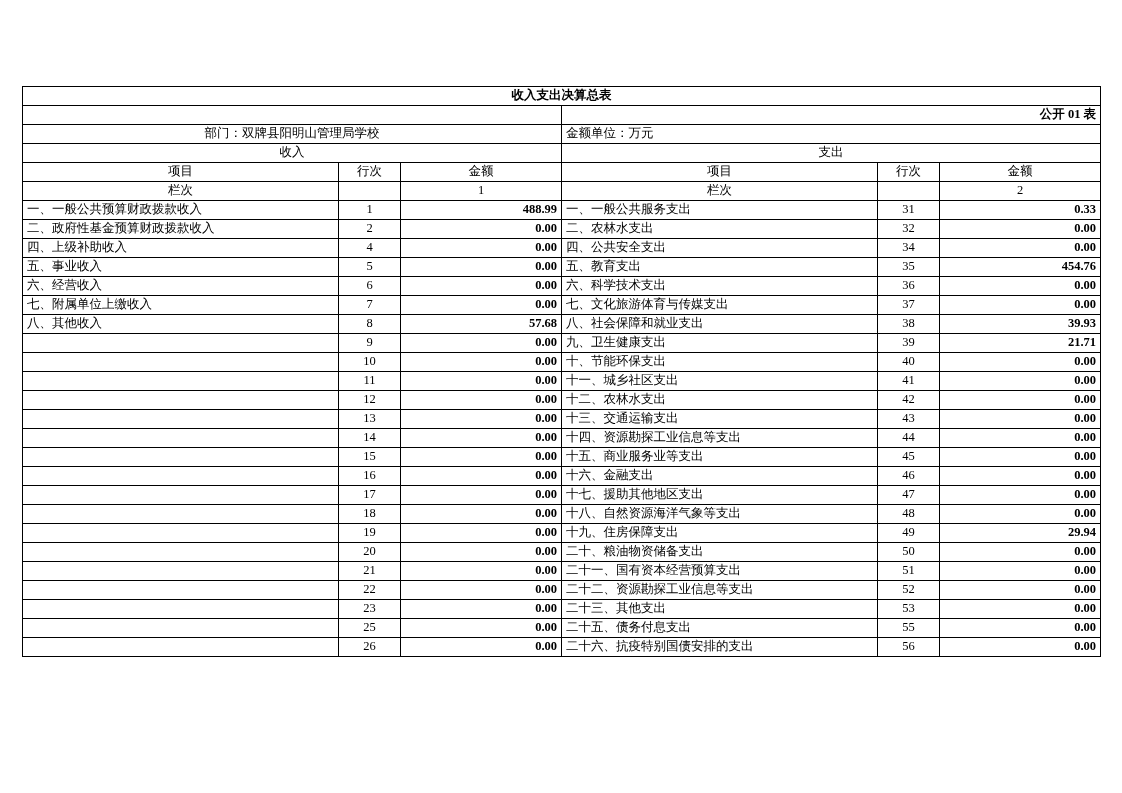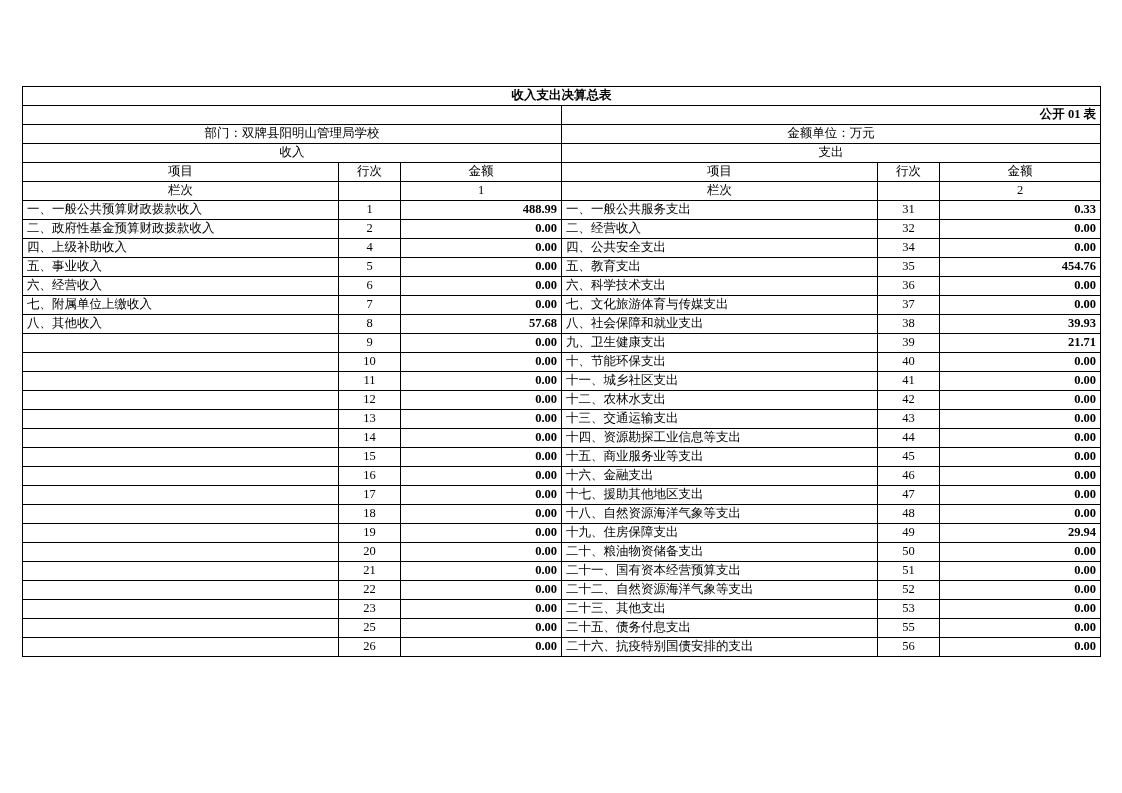--- a/index.html
+++ b/index.html
@@ -50,21 +50,21 @@
   .center { text-align: center; }
   .left { text-align: left; }
   .pub-cell {
     text-align: right;
     font-weight: bold;
     font-size: 14px;
     padding-right: 12px;
     margin-top: 40px;
   }
   .unit-cell {
-    text-align: center;
+    text-align: left;
     font-size: 12.5px;
     padding-right: 8px;
   }
   .dept-cell {
     text-align: center;
     font-size: 12.5px;
     padding-left: 8px;
   }
   .item-indent {
     padding-left: 14px;
@@ -128,21 +128,21 @@
           <td class="center">1</td>
           <td class="right amt">488.99</td>
           <td class="left item-indent">一、一般公共服务支出</td>
           <td class="center">31</td>
           <td class="right amt">0.33</td>
         </tr>
         <tr>
           <td class="left item-indent">二、政府性基金预算财政拨款收入</td>
           <td class="center">2</td>
           <td class="right amt">0.00</td>
-          <td class="left item-indent">二、经营收入</td>
+          <td class="left item-indent">二、农林水支出</td>
           <td class="center">32</td>
           <td class="right amt">0.00</td>
         </tr>
         <tr>
           <td class="left item-indent">四、上级补助收入</td>
           <td class="center">4</td>
           <td class="right amt">0.00</td>
           <td class="left item-indent">四、公共安全支出</td>
           <td class="center">34</td>
           <td class="right amt">0.00</td>
@@ -280,21 +280,21 @@
           <td class="center">21</td>
           <td class="right amt">0.00</td>
           <td class="left item-indent">二十一、国有资本经营预算支出</td>
           <td class="center">51</td>
           <td class="right amt">0.00</td>
         </tr>
         <tr>
           <td class="left item-indent"></td>
           <td class="center">22</td>
           <td class="right amt">0.00</td>
-          <td class="left item-indent">二十二、自然资源海洋气象等支出</td>
+          <td class="left item-indent">二十二、资源勘探工业信息等支出</td>
           <td class="center">52</td>
           <td class="right amt">0.00</td>
         </tr>
         <tr>
           <td class="left item-indent"></td>
           <td class="center">23</td>
           <td class="right amt">0.00</td>
           <td class="left item-indent">二十三、其他支出</td>
           <td class="center">53</td>
           <td class="right amt">0.00</td>

